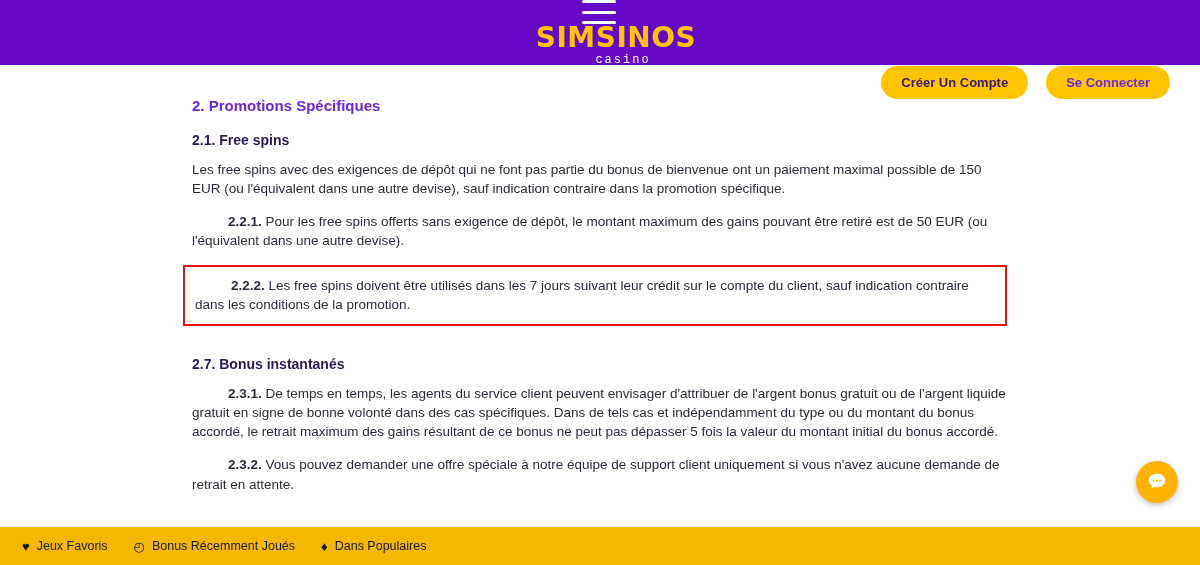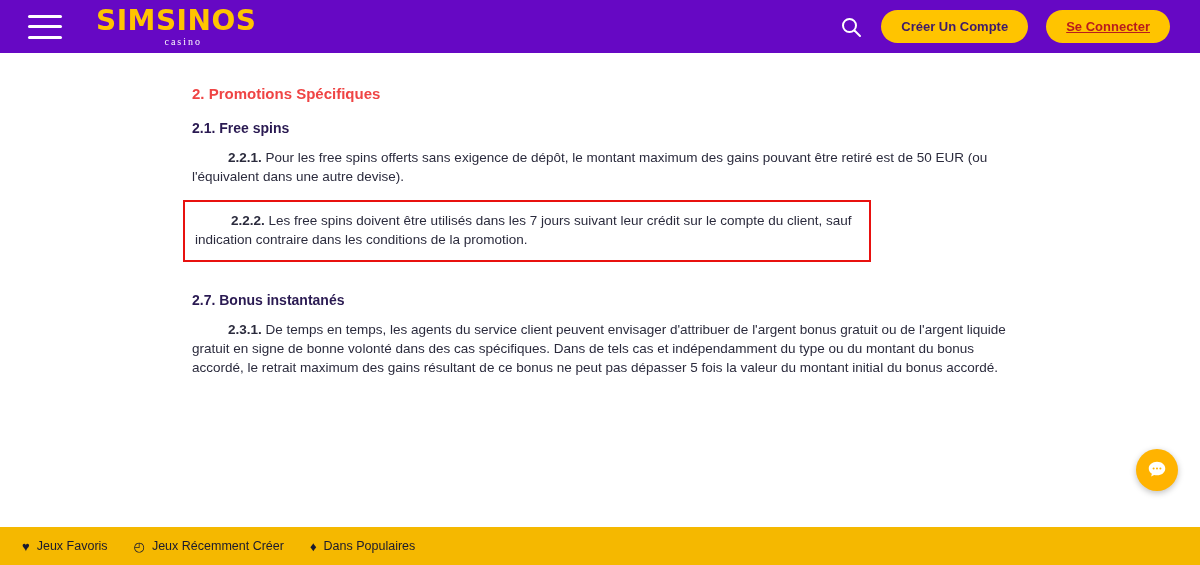--- a/index.html
+++ b/index.html
@@ -11,26 +11,27 @@
     width: 1200px;
     height: 565px;
     background: #ffffff;
     font-family: "Liberation Sans", sans-serif;
     overflow: hidden;
     position: relative;
   }
 
   
   .header {
-    height: 53px;
+    height: 65px;
     background: #6608c4;
     display: flex;
     align-items: center;
     padding: 0 30px 0 28px;
     position: relative;
+    flex-direction: column;
   }
   .hamburger {
     width: 34px;
     height: 24px;
     display: flex;
     flex-direction: column;
     justify-content: space-between;
     cursor: pointer;
     flex: 0 0 auto;
   }
@@ -50,25 +51,25 @@
     cursor: pointer;
   }
   .logo-main {
     font-size: 28px;
     font-weight: bold;
     color: #ffc400;
     letter-spacing: 0.5px;
     font-family: "DejaVu Sans", sans-serif;
   }
   .logo-sub {
-    font-size: 10px;
+    font-size: 12px;
     color: #ffffff;
     letter-spacing: 2px;
     margin-top: 2px;
-    font-family: Liberation Serif, serif;
+    font-family: Liberation Mono, monospace;
     margin-left: 14px;
   }
   .header-right {
     margin-left: auto;
     display: flex;
     align-items: center;
     gap: 18px;
   }
   .search-icon {
     width: 24px;
@@ -89,39 +90,38 @@
     border: none;
     white-space: nowrap;
     font-family: "Liberation Sans", sans-serif;
   }
   .btn-register {
     background: #ffc400;
     color: #3d1a6b;
   }
   .btn-login {
     background: #ffc400;
-    color: #b91c1c;
-    text-decoration: underline;
+    color: #6d28d9;
   }
 
   
   .content {
     padding: 32px 0 0 0;
     position: relative;
     height: 500px;
   }
   .doc {
     width: 816px;
     margin-left: 192px;
     color: #1a1a2e;
   }
   h2.sec-title {
     font-size: 15px;
     font-weight: bold;
-    color: #ef4444;
+    color: #6d28d9;
     margin: 0 0 18px 0;
   }
   h3.sub-title {
     font-size: 14px;
     font-weight: bold;
     color: #2a1a52;
     margin: 12px 0 12px 0;
   }
   p.para {
     font-size: 13.5px;
@@ -129,21 +129,21 @@
     color: #2b2b3d;
     margin: 0 0 14px 0;
   }
   p.para b { font-weight: bold; margin-left: 36px; }
   .gap-xl { margin-bottom: 32px; }
 
   .highlight-box {
     border: 2px solid #e8110f;
     padding: 9px 10px 10px 10px;
     margin: 4px 0 30px -9px;
-    width: 688px;
+    width: 824px;
   }
   .highlight-box p { margin: 0; }
 
   
   .chat-fab {
     position: absolute;
     right: 22px;
     bottom: 62px;
     width: 42px;
     height: 42px;
@@ -214,29 +214,31 @@
     <button class="btn btn-login">Se Connecter</button>
   </div>
 </div>
 
 <div class="content">
   <div class="doc">
 
     <h2 class="sec-title">2. Promotions Spécifiques</h2>
 
     <h3 class="sub-title">2.1. Free spins</h3>
+    <p class="para gap-xl">Les free spins avec des exigences de dépôt qui ne font pas partie du bonus de bienvenue ont un paiement maximal possible de 150 EUR (ou l'équivalent dans une autre devise), sauf indication contraire dans la promotion spécifique.</p>
 
     <p class="para"><b>2.2.1.</b> Pour les free spins offerts sans exigence de dépôt, le montant maximum des gains pouvant être retiré est de 50 EUR (ou l'équivalent dans une autre devise).</p>
 
     <div class="highlight-box">
       <p class="para"><b>2.2.2.</b> Les free spins doivent être utilisés dans les 7 jours suivant leur crédit sur le compte du client, sauf indication contraire dans les conditions de la promotion.</p>
     </div>
 
     <h3 class="sub-title">2.7. Bonus instantanés</h3>
     <p class="para"><b>2.3.1.</b> De temps en temps, les agents du service client peuvent envisager d'attribuer de l'argent bonus gratuit ou de l'argent liquide gratuit en signe de bonne volonté dans des cas spécifiques. Dans de tels cas et indépendamment du type ou du montant du bonus accordé, le retrait maximum des gains résultant de ce bonus ne peut pas dépasser 5 fois la valeur du montant initial du bonus accordé.</p>
+    <p class="para"><b>2.3.2.</b> Vous pouvez demander une offre spéciale à notre équipe de support client uniquement si vous n'avez aucune demande de retrait en attente.</p>
   </div>
 
   <div class="chat-fab">
     <svg width="22" height="22" viewBox="0 0 24 24" fill="#ffffff">
       <path d="M12 3C6.9 3 3 6.3 3 10.3c0 2.3 1.3 4.4 3.4 5.7L5.6 19l3.3-1.6c1 .2 2 .4 3.1.4 5.1 0 9-3.3 9-7.5S17.1 3 12 3z"></path>
       <circle cx="8.3" cy="10.3" r="1.1" fill="#ffb300"></circle>
       <circle cx="12" cy="10.3" r="1.1" fill="#ffb300"></circle>
       <circle cx="15.7" cy="10.3" r="1.1" fill="#ffb300"></circle>
     </svg>
   </div>
@@ -244,19 +246,19 @@
   <div class="page-edge"></div>
 </div>
 
 <div class="footer-bar">
   <div class="footer-item">
     <span class="fi-icon">♥</span>
     <span>Jeux Favoris</span>
   </div>
   <div class="footer-item">
     <span class="fi-icon">◴</span>
-    <span>Jeux Récemment Créer</span>
+    <span>Bonus Récemment Joués</span>
   </div>
   <div class="footer-item">
     <span class="fi-icon">♦</span>
     <span>Dans Populaires</span>
   </div>
 </div>
 
 </body></html>

